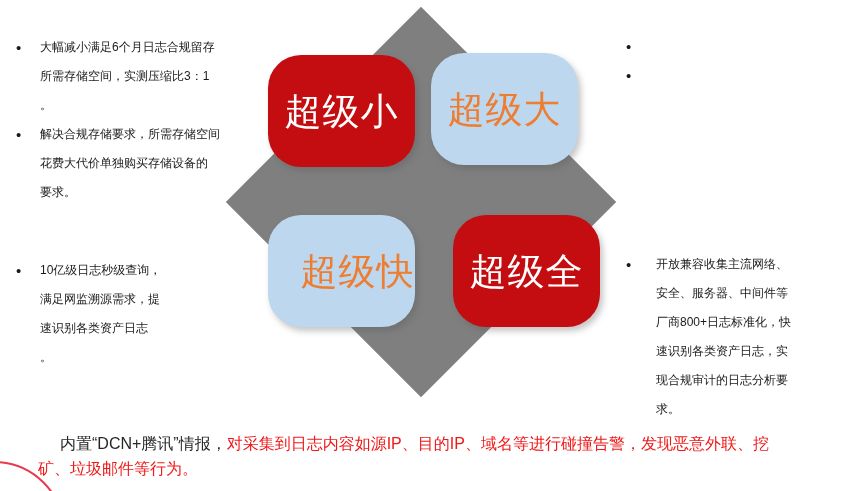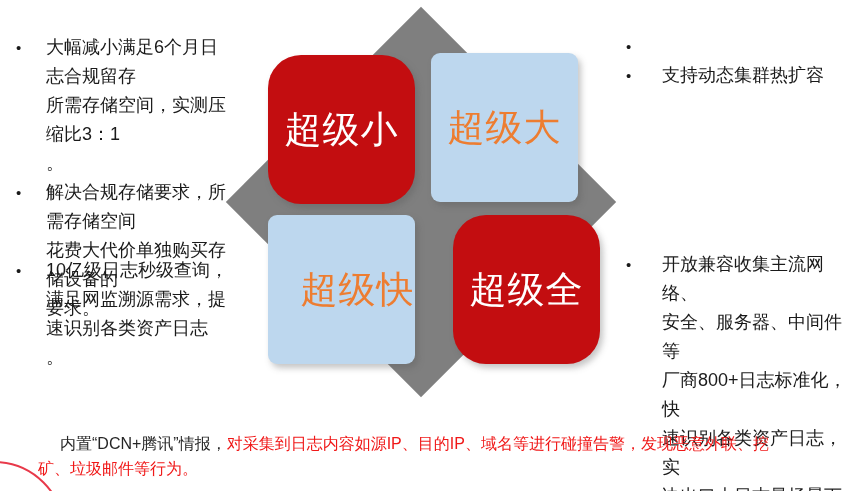--- a/index.html
+++ b/index.html
@@ -25,27 +25,27 @@
   .diamond{
     position:absolute;
     left:283px;top:64px;
     width:276px;height:276px;
     background:var(--gray);
     transform:rotate(45deg);
   }
   
   .card{
     position:absolute;
-    width:147px;height:149px;
+    width:147px;height:112px;
     border-radius:33px;
     display:flex;align-items:center;justify-content:center;
     box-shadow:3px 4px 6px rgba(90,90,90,0.35);
   }
   .card.red{background:var(--red);}
-  .card.blue{background:var(--light_blue);border-radius:9px;}
+  .card.blue{background:var(--light_blue);}
   .card .card-label{
     font-size:37px;
     letter-spacing:1px;
     line-height:1;
   }
   .card.red .card-label{color:#ffffff;}
   .card.blue .card-label{color:var(--orange);}
   .card-tl{left:268px;top:55px;}
   .card-tr{left:431px;top:53px;}
   .card-bl{left:268px;top:215px;padding-left:32px;}
@@ -61,25 +61,24 @@
     align-items:flex-start;
   }
   .bullets .dot{
     flex:0 0 24px;
     font-size:15px;
     line-height:29px;
     color:var(--ink);
   }
   .bullets .btext{
     flex:1;
-    font-size:18px;
+    font-size:12px;
     line-height:29px;
     white-space:pre-line;
     color:var(--ink);
-    margin-left:6px;
   }
   .col-left-top{left:16px;top:33px;width:214px;}
   .col-left-bottom{left:16px;top:256px;width:214px;}
   .col-right-top{left:626px;top:32px;width:232px;}
   .col-right-bottom{left:626px;top:250px;width:232px;}
   .col-right-top .dot,.col-right-bottom .dot{flex:0 0 30px;}
 
   
   .footer{
     position:absolute;
@@ -145,32 +144,31 @@
 。</span>
     </li>
   </ul>
 
   <ul class="bullets col-right-top">
     <li>
       <span class="dot">•</span>
     </li>
     <li>
       <span class="dot">•</span>
-      <span class="btext">支持动态集群热扩容</span>
     </li>
   </ul>
 
   <ul class="bullets col-right-bottom">
     <li>
       <span class="dot">•</span>
       <span class="btext">开放兼容收集主流网络、
 安全、服务器、中间件等
 厂商800+日志标准化，快
 速识别各类资产日志，实
-决出口大日志量场景下高性
+现合规审计的日志分析要
 求。</span>
     </li>
   </ul>
 
   <p class="footer"><span>内置“DCN+腾讯”情报，</span><span class="highlight">对采集到日志内容如源IP、目的IP、域名等进行碰撞告警，发现恶意外联、挖矿、垃圾邮件等行为。</span></p>
 
   <div class="corner-arc"></div>
 
 </div>
 

